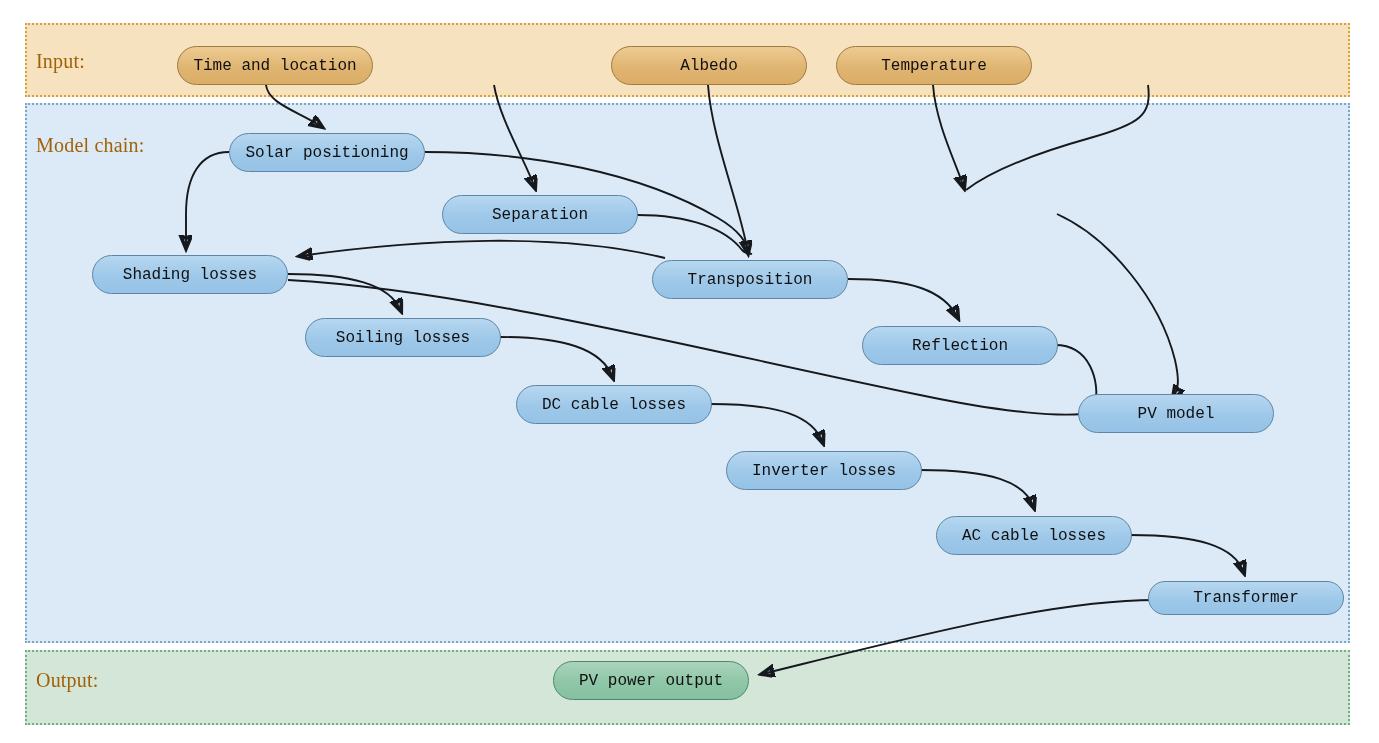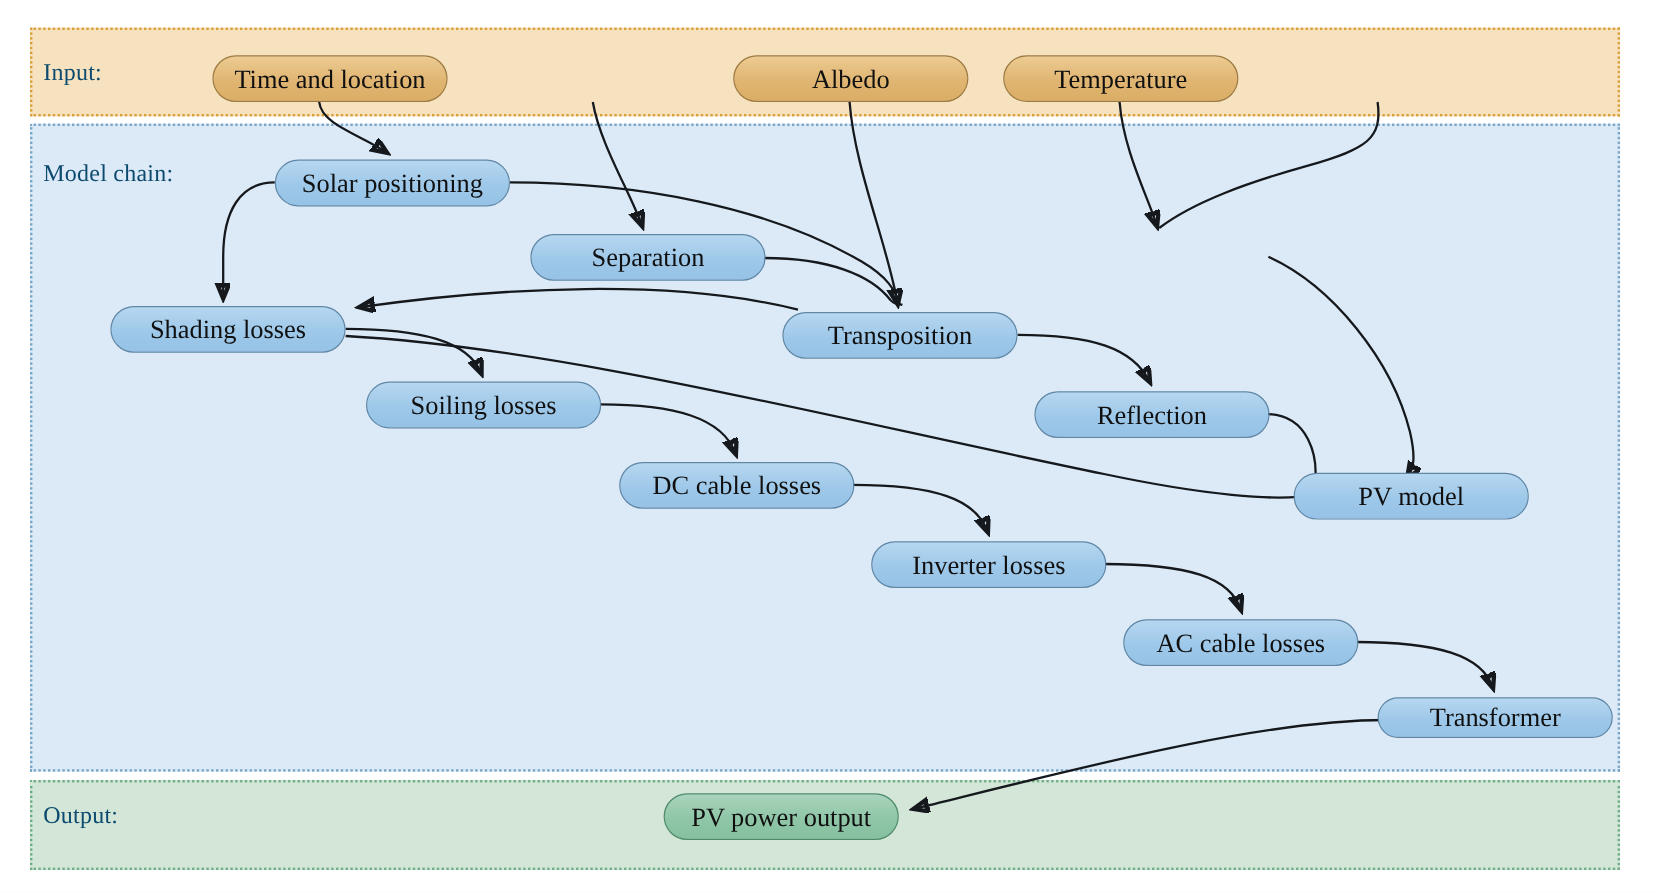--- a/index.html
+++ b/index.html
@@ -5,27 +5,27 @@
   html,body{margin:0;padding:0;background:#ffffff;}
   body{width:1379px;height:743px;overflow:hidden;
        font-family:"Liberation Serif","DejaVu Serif",serif;}
   #stage{position:relative;width:1379px;height:743px;}
 
   .band{position:absolute;box-sizing:border-box;}
   .band-input{background:#f7e2c0;border:2px dotted #d9a03c;}
   .band-chain{background:#dceaf7;border:2px dotted #7aa7c7;}
   .band-output{background:#d3e6d8;border:2px dotted #6fae86;}
 
-  .band-label{position:absolute;font-size:20px;color:#0c4a6e;
+  .band-label{position:absolute;font-size:20px;color:#a16207;
               letter-spacing:.2px;white-space:nowrap;}
 
   .node{position:absolute;box-sizing:border-box;
         display:flex;align-items:center;justify-content:center;
-        border-radius:22px;font-size:22px;color:#101010;
-        white-space:nowrap;}
+        border-radius:22px;font-size:16px;color:#101010;
+        white-space:nowrap;font-family:Liberation Mono, monospace;}
   .node-in{background:linear-gradient(180deg,#edcb92 0%,#e0b572 55%,#dbae66 100%);
            border:1.4px solid #9c7a41;}
   .node-mc{background:linear-gradient(180deg,#b6d7f0 0%,#9ec8e9 55%,#95c2e6 100%);
            border:1.4px solid #5f86a5;}
   .node-out{background:linear-gradient(180deg,#a9d4bb 0%,#8fc6a8 55%,#86c0a1 100%);
             border:1.4px solid #4d8a69;}
 
   svg.edges{position:absolute;left:0;top:0;width:1379px;height:743px;
             pointer-events:none;overflow:visible;}
   svg.edges path{fill:none;stroke:#15181c;stroke-width:1.9px;}

